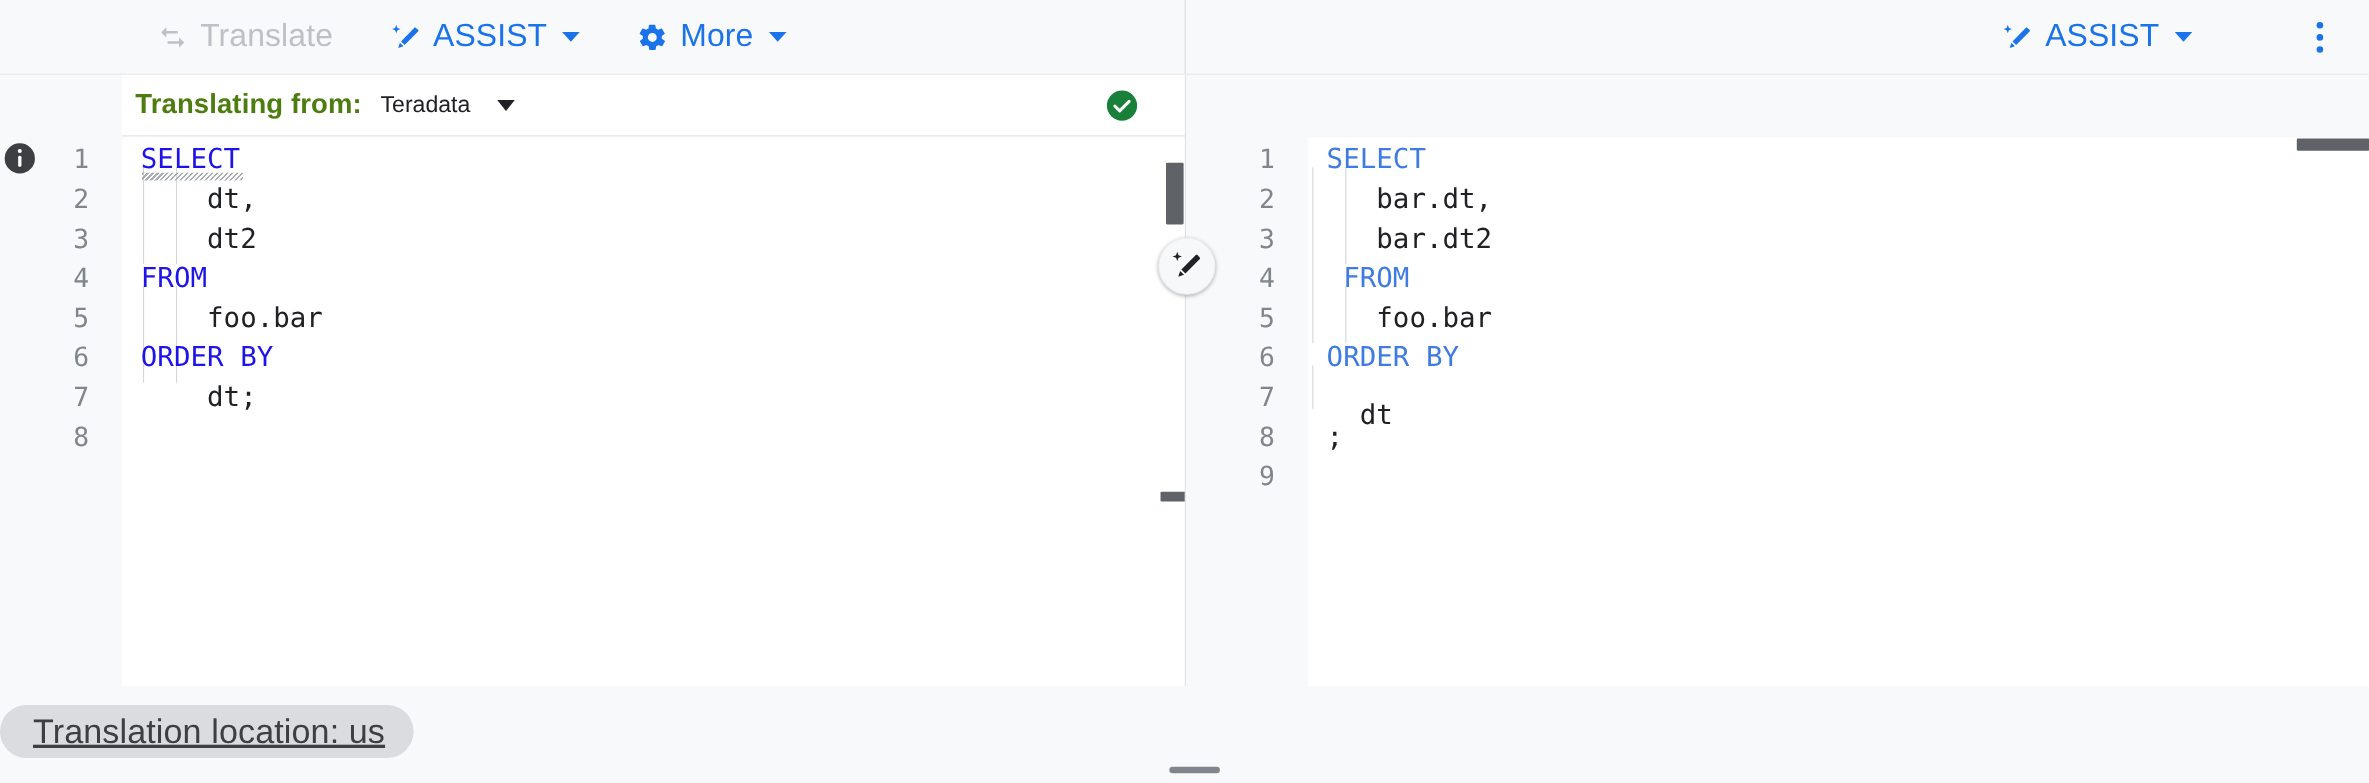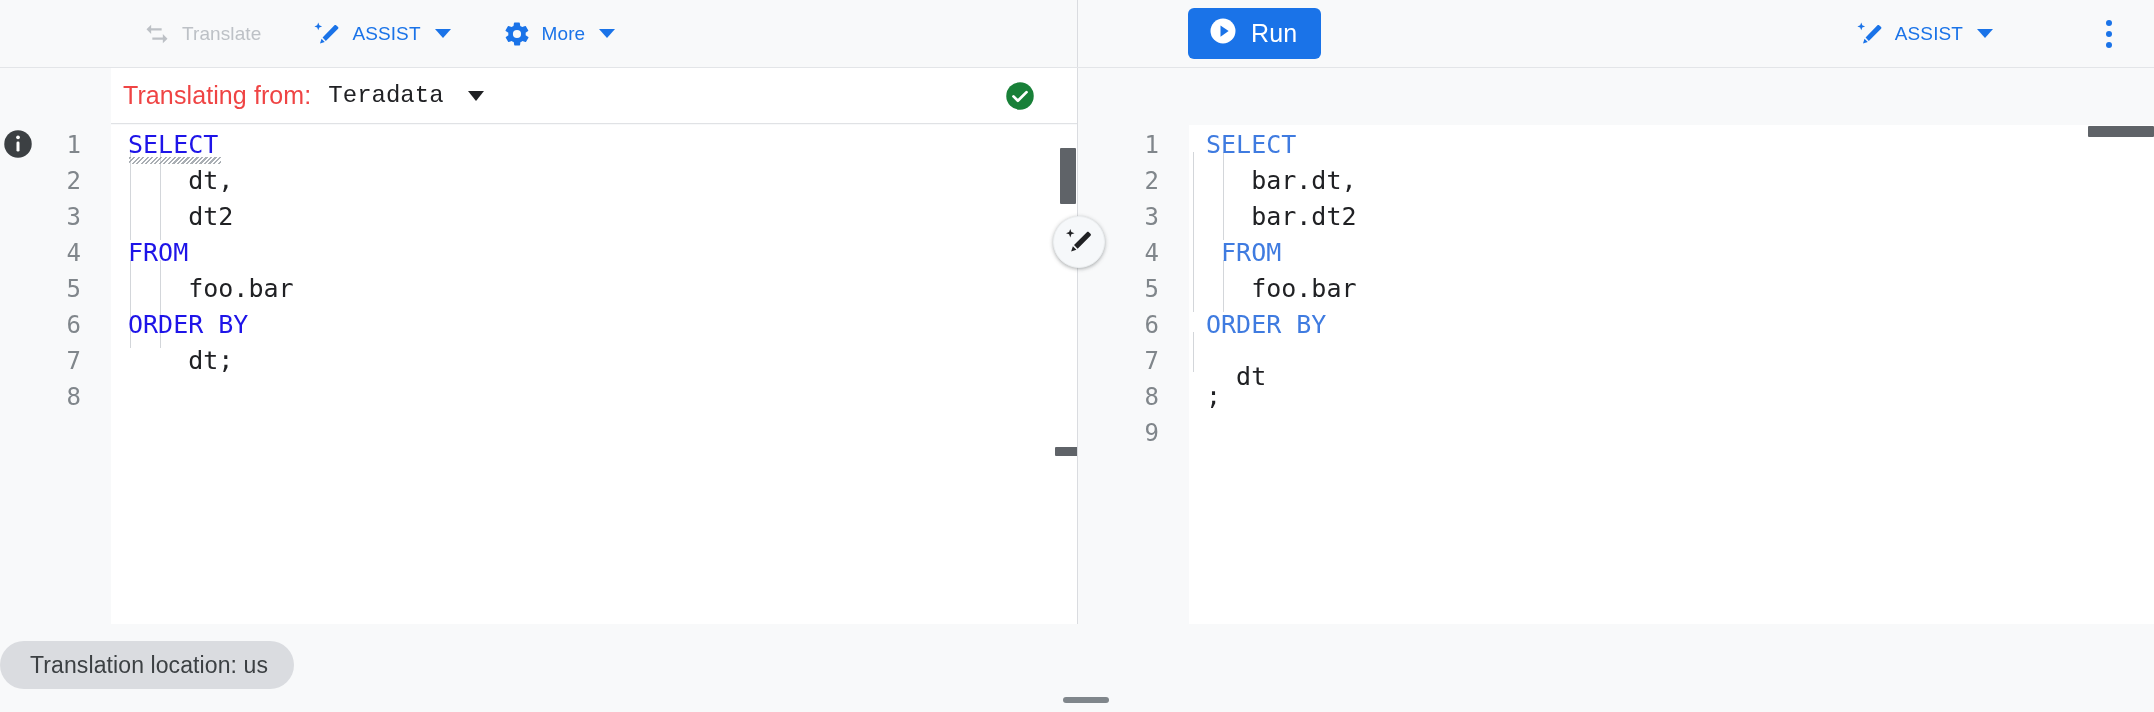--- a/index.html
+++ b/index.html
@@ -23,21 +23,21 @@
     display:flex; align-items:center;
     border-right:1px solid #dadce0;
   }
   .tb-right {
     position:absolute; left:1078px; top:0; height:67px; width:1076px;
     display:flex; align-items:center;
   }
   .tb-btn {
     display:inline-flex; align-items:center; gap:11px;
     height:44px; padding:0 13px; border:none; background:transparent;
-    color:#1a73e8; font-size:19px; font-family:"Liberation Sans", sans-serif;
+    color:#1a73e8; font-size:29px; font-family:"Liberation Sans", sans-serif;
     letter-spacing:.1px; cursor:pointer; border-radius:5px; white-space:nowrap;
   }
   .tb-btn.disabled { color:#bdc1c6; cursor:default; }
   .tb-btn .caret {
     width:0;height:0;border-left:8px solid transparent;border-right:8px solid transparent;
     border-top:9px solid currentColor; margin-left:3px; display:inline-block;
   }
   .tb-btn svg { display:block; flex:none; }
 
   .run-btn {
@@ -59,26 +59,26 @@
   .panel-right { left:1079px; width:1075px; }
 
   .panel-head {
     position:absolute; top:0; height:56px; background:#ffffff;
     display:flex; align-items:center;
     border-bottom:1px solid #e0e2e5;
   }
   .panel-left  .panel-head { left:111px; right:0px; }
   .panel-right .panel-head { left:110px; right:0px; }
 
-  .head-label { font-size:25px; color:#ef4444; letter-spacing:.1px; white-space:nowrap; }
+  .head-label { font-size:25px; color:#4d7c0f; letter-spacing:.1px; white-space:nowrap;font-weight:bold; }
   .head-left-pad { padding-left:12px; }
   .dialect-sel {
     display:inline-flex; align-items:center; gap:24px;
     margin-left:17px; background:transparent; border:none; cursor:pointer;
-    font-size:24px; color:#202124; font-family:Liberation Mono, monospace;
+    font-size:21px; color:#202124; font-family:Liberation Sans, sans-serif;
   }
   .dialect-sel .caret {
     width:0;height:0;border-left:8px solid transparent;border-right:8px solid transparent;
     border-top:10px solid #202124; display:inline-block;
   }
   .ok-badge { position:absolute; right:42px; top:50%; transform:translateY(-50%);
               width:30px;height:30px; }
 
   
   .editor {
@@ -127,21 +127,21 @@
     display:flex;align-items:center;justify-content:center;cursor:pointer; z-index:9;
   }
 
   
   .footer { position:absolute; left:0; top:624px; width:2154px; height:88px; background:#f8f9fa; }
   .loc-chip {
     position:absolute; left:0px; top:17px;
     height:48px; padding:0 26px 0 30px;
     background:#dadce0; color:#3c4043;
     border-radius:24px; display:inline-flex; align-items:center;
-    font-size:23px; letter-spacing:.1px; white-space:nowrap;
+    font-size:31px; letter-spacing:.1px; white-space:nowrap;text-decoration:underline;
   }
   .drag-handle {
     position:absolute; left:1063px; top:697px; width:46px; height:6px;
     background:#80868b; border-radius:3px;
   }
 </style>
 </head>
 <body>
 
 <div class="app">
@@ -182,29 +182,20 @@
           </svg>
         </span>
         <span>More</span>
         <span class="caret"></span>
       </button>
     </div>
 
     <div class="tb-right">
       <div style="width:110px"></div>
 
-      <button class="run-btn">
-        <span>
-          <svg width="30" height="30" viewBox="0 0 24 24">
-            <circle cx="12" cy="12" r="10" fill="#ffffff"></circle>
-            <path d="M10 7.5 16.5 12 10 16.5z" fill="#1a73e8"></path>
-          </svg>
-        </span>
-        <span>Run</span>
-      </button>
 
       <div style="flex:1"></div>
 
       <button class="tb-btn">
         <span>
           <svg width="28" height="28" viewBox="0 0 24 24" fill="#1a73e8">
             <path d="M4.5 2.2 5.4 4.6 7.8 5.5 5.4 6.4 4.5 8.8 3.6 6.4 1.2 5.5 3.6 4.6z"></path>
             <path d="M19.8 4.6c-.4-.4-1-.4-1.4 0L8.2 15.1l2.8 2.8L21.5 7.4c.4-.4.4-1 0-1.4l-1.7-1.4zM7.3 16.1 6 20.2l4.1-1.3-2.8-2.8z"></path>
           </svg>
         </span>

